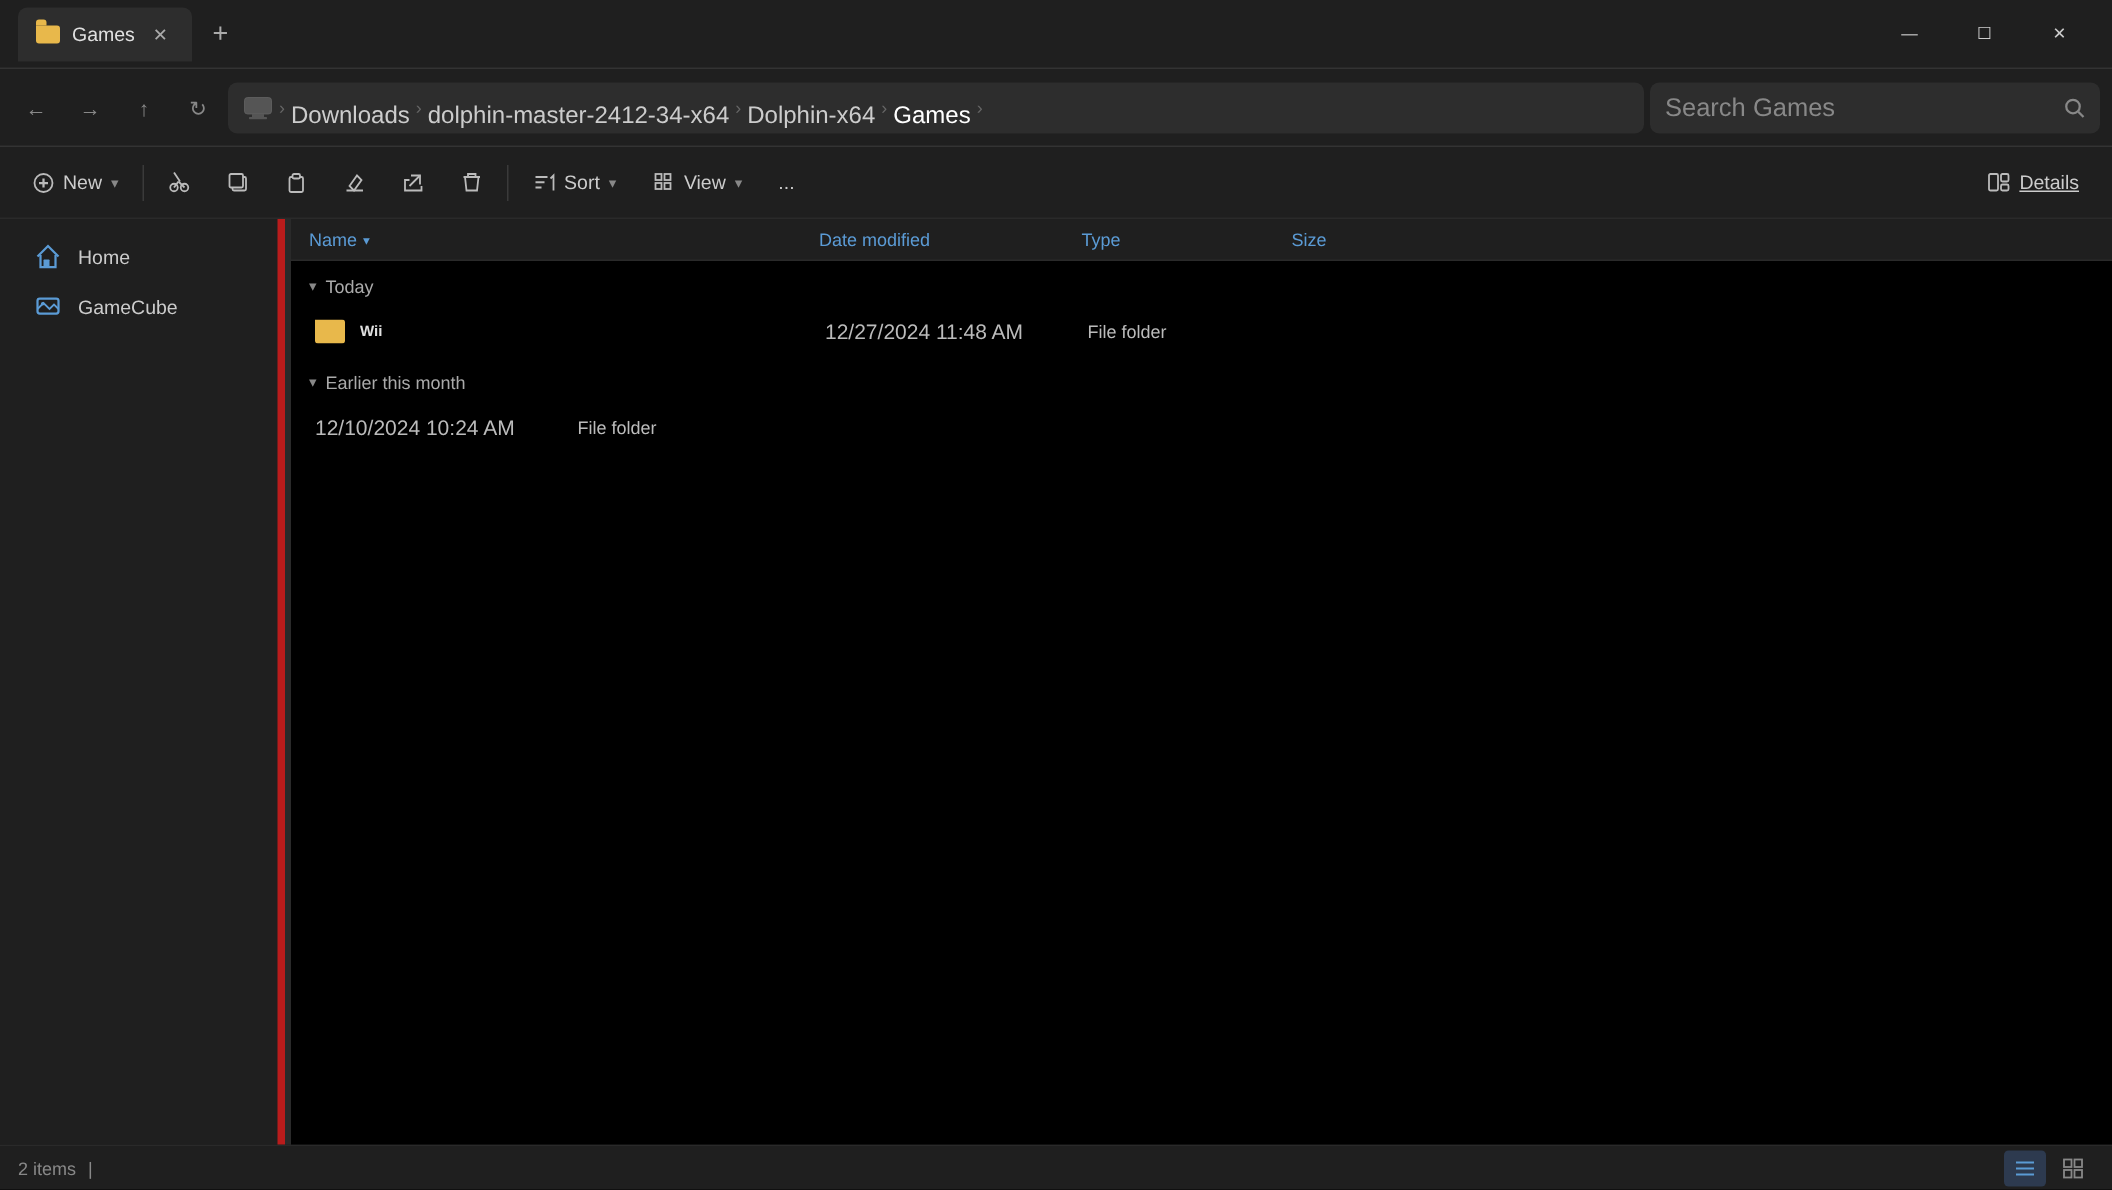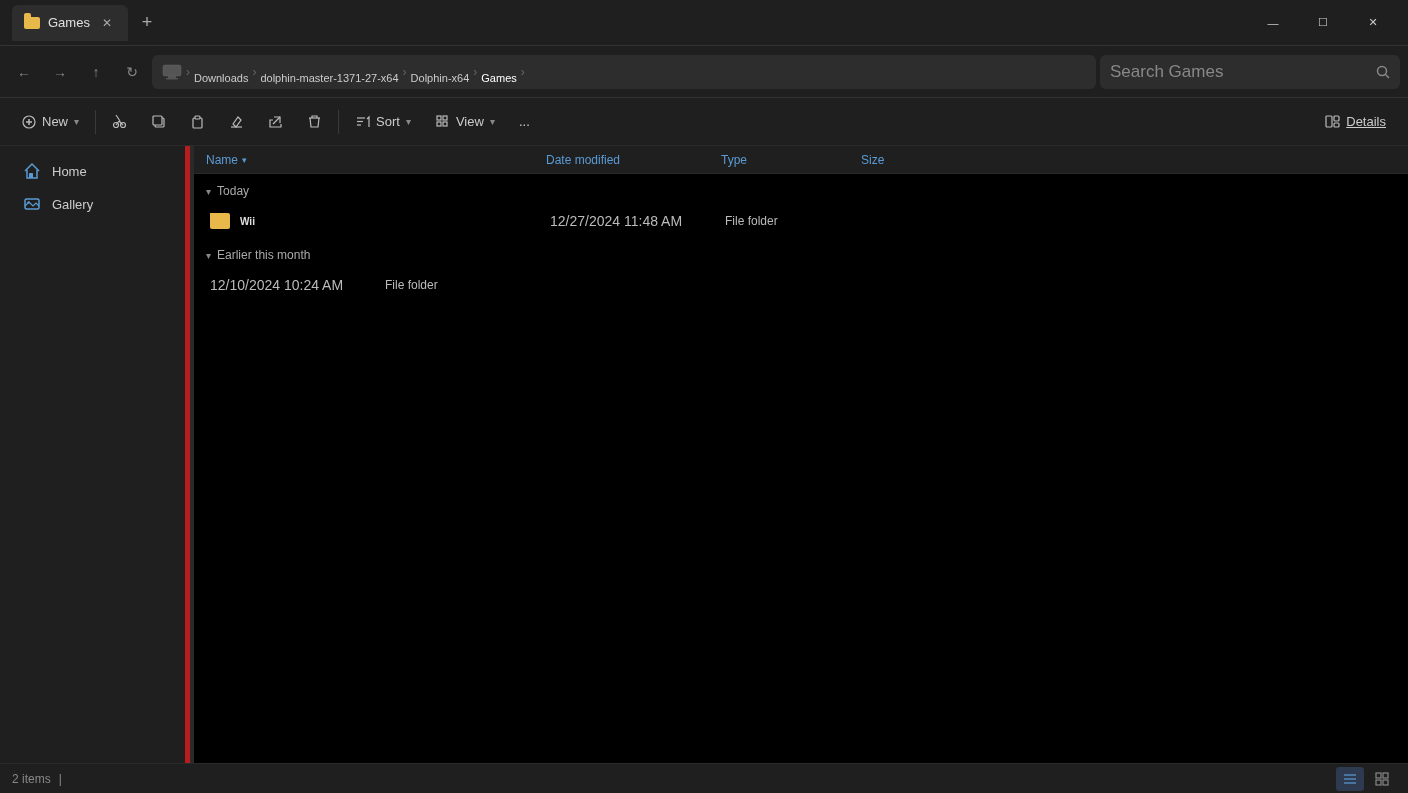--- a/index.html
+++ b/index.html
@@ -122,21 +122,21 @@
       background: #2d2d2d;
       border-radius: 6px;
       display: flex;
       align-items: center;
       padding: 0 10px;
       gap: 4px;
       overflow: hidden;
     }
     .breadcrumb-item {
       color: #ccc;
-      font-size: 11px;
+      font-size: 16px;
       white-space: nowrap;
       cursor: pointer;
       margin-top: 13px;
     }
     .breadcrumb-sep {
       color: #666;
       font-size: 12px;
     }
     .breadcrumb-item.active { color: #fff; }
     .search-box {
@@ -399,21 +399,21 @@
   <div class="breadcrumb-bar">
 
     <svg width="20" height="16" viewBox="0 0 20 16" style="flex-shrink:0;">
       <rect x="1" y="1" width="18" height="11" rx="2" fill="#555" stroke="#666" stroke-width="0.5"></rect>
       <rect x="6" y="12" width="8" height="2" fill="#555"></rect>
       <rect x="4" y="14" width="12" height="1.5" rx="0.5" fill="#555"></rect>
     </svg>
     <span class="breadcrumb-sep">›</span>
     <span class="breadcrumb-item">Downloads</span>
     <span class="breadcrumb-sep">›</span>
-    <span class="breadcrumb-item">dolphin-master-1371-27-x64</span>
+    <span class="breadcrumb-item">dolphin-master-2412-34-x64</span>
     <span class="breadcrumb-sep">›</span>
     <span class="breadcrumb-item">Dolphin-x64</span>
     <span class="breadcrumb-sep">›</span>
     <span class="breadcrumb-item active">Games</span>
     <span class="breadcrumb-sep">›</span>
   </div>
 
   <div class="search-box">
     <input type="text" placeholder="Search Games" style="">
     <svg width="14" height="14" viewBox="0 0 14 14">
@@ -530,21 +530,21 @@
       <span>Home</span>
     </div>
     <div class="sidebar-item">
       <div class="sidebar-item-icon">
         <svg width="18" height="18" viewBox="0 0 18 18">
           <rect x="2" y="4" width="14" height="10" rx="1.5" stroke="#5b9bd5" stroke-width="1.5" fill="none"></rect>
           <path d="M2 11 L6 7 L10 11 L13 8 L16 11" stroke="#5b9bd5" stroke-width="1.2" fill="none"></path>
           <circle cx="5.5" cy="7.5" r="1.2" fill="#5b9bd5"></circle>
         </svg>
       </div>
-      <span>Gallery</span>
+      <span>GameCube</span>
     </div>
   </div>
 
   <div class="resizer"></div>
 
   <div class="file-list">
 
     <div class="column-headers">
       <div class="col-header col-name">
         <span>Name</span>

